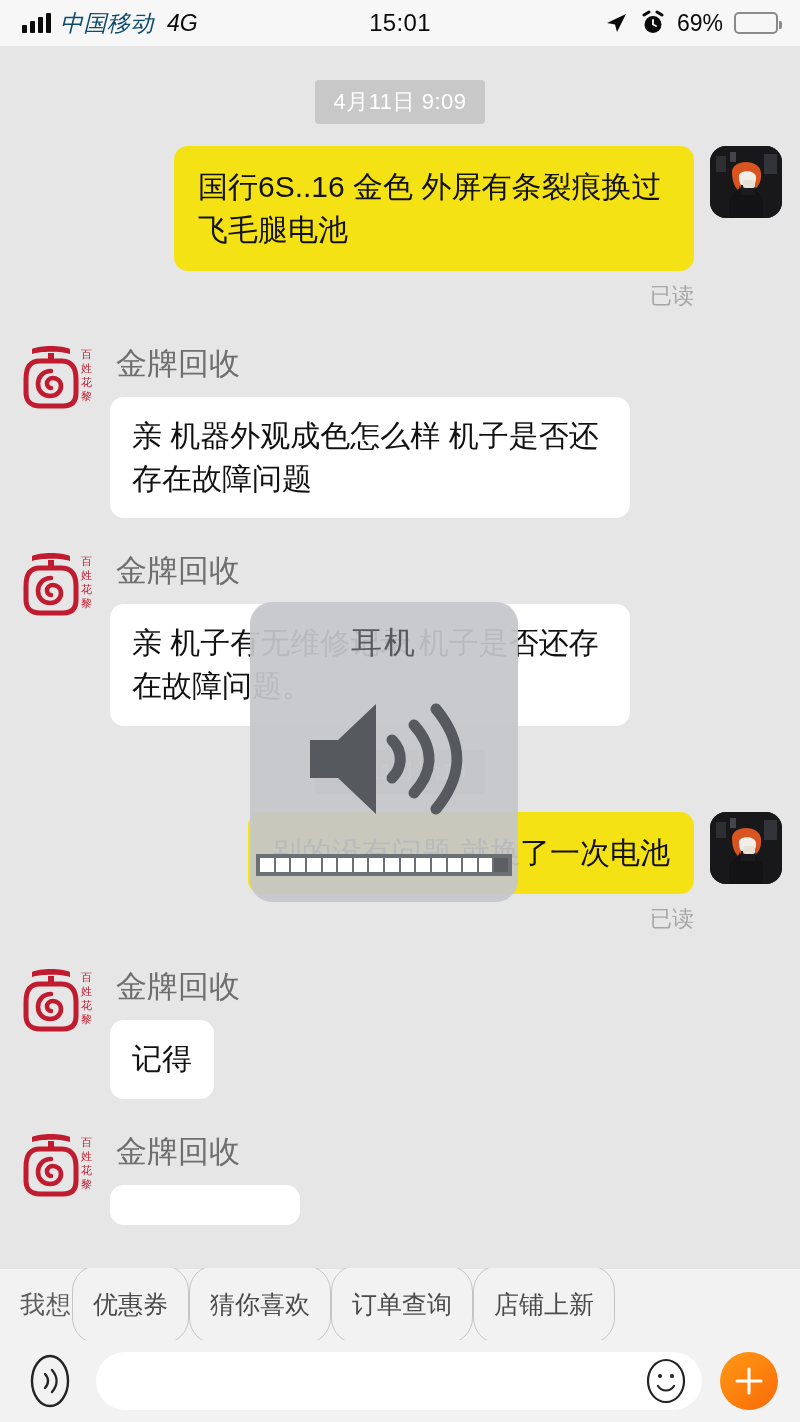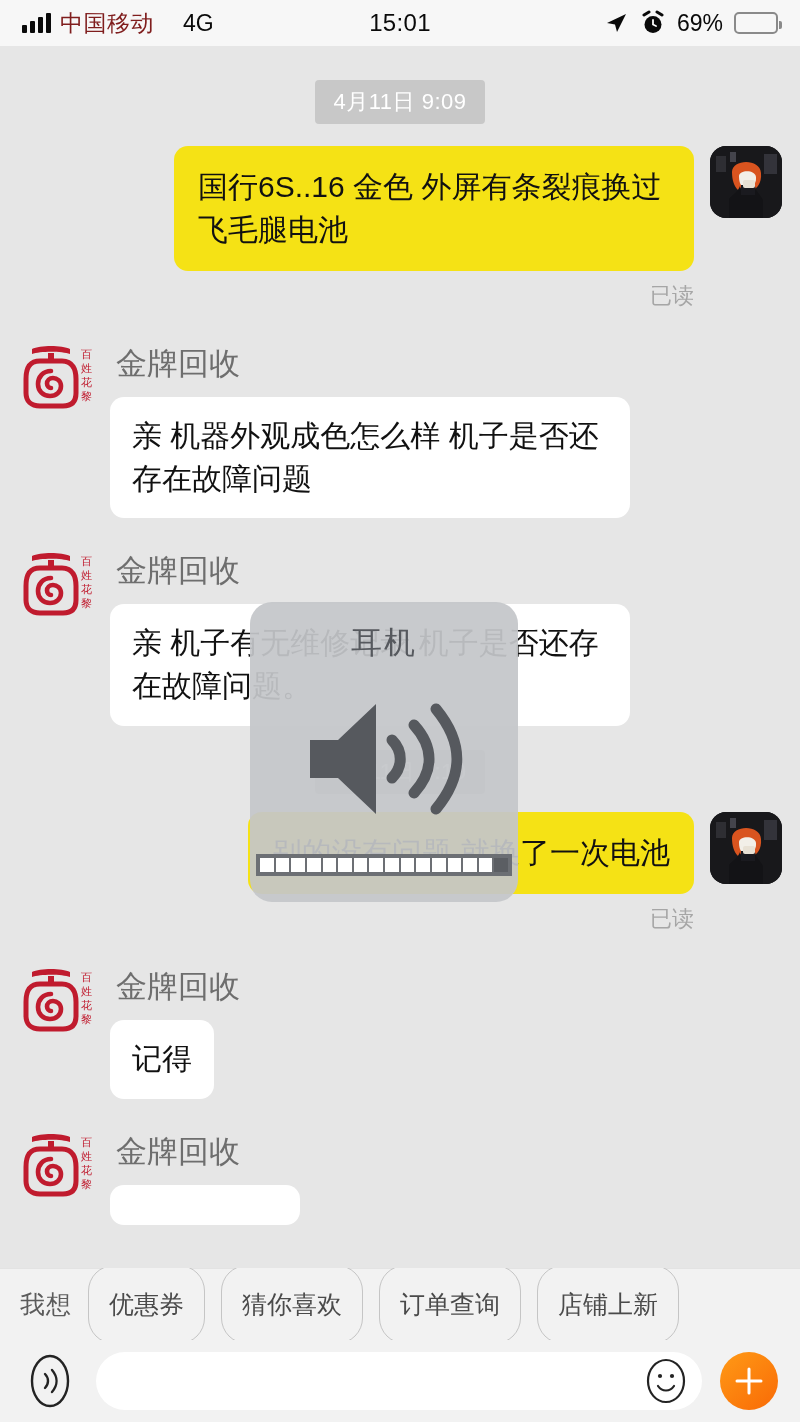--- a/index.html
+++ b/index.html
@@ -24,22 +24,22 @@
     padding: 0 22px;
     position: relative;
   }
   .sb-left { display: flex; align-items: center; gap: 9px; }
   .signal { display: flex; align-items: flex-end; gap: 3px; height: 20px; }
   .signal i { display: block; width: 5px; background: #0a0a0a; border-radius: 1px; }
   .signal i:nth-child(1) { height: 8px; }
   .signal i:nth-child(2) { height: 12px; }
   .signal i:nth-child(3) { height: 16px; }
   .signal i:nth-child(4) { height: 20px; }
-  .carrier { font-size: 23px; color: #7f1d1d; letter-spacing: .5px; }
-  .netmode { font-size: 23px; color: #0a0a0a; margin-left: 20px; }
+  .carrier { font-size: 23px; color: #0c4a6e; letter-spacing: .5px; font-style: italic; }
+  .netmode { font-size: 23px; color: #0a0a0a; margin-left: 4px; font-style: italic; }
   .sb-time {
     position: absolute; left: 0; right: 0; text-align: center;
     font-size: 24px; font-weight: 400; color: #0a0a0a; letter-spacing: .3px;
     pointer-events: none;
   }
   .sb-right {
     margin-left: auto; display: flex; align-items: center; gap: 11px;
   }
   .batt-pct { font-size: 23px; color: #0a0a0a; }
   .batt {
@@ -150,21 +150,21 @@
     border: 2px solid #6c6f74; display: flex; background: #6c6f74;
     padding: 2px; gap: 2px;
   }
   .hud-bar i { flex: 1 1 auto; background: #fff; display: block; }
   .hud-bar i.on { background: #5b5e63; }
 
   
   .quickbar {
     flex: 0 0 72px; height: 72px;
     background: #f2f2f2;
-    display: flex; align-items: center; gap: 16px;
+    display: flex; align-items: center; 
     padding: 0 20px;
     border-top: 1px solid #e3e3e3;
   }
   .quick-label { font-size: 25px; color: #5c5c5c; letter-spacing: 1px; }
   .chip {
     border: 1px solid #c5c5c5; border-radius: 26px;
     padding: 24px 20px; font-size: 25px; color: #4a4a4a;
     background: #f2f2f2; cursor: pointer; white-space: nowrap; line-height: 1.15;
   }
 

